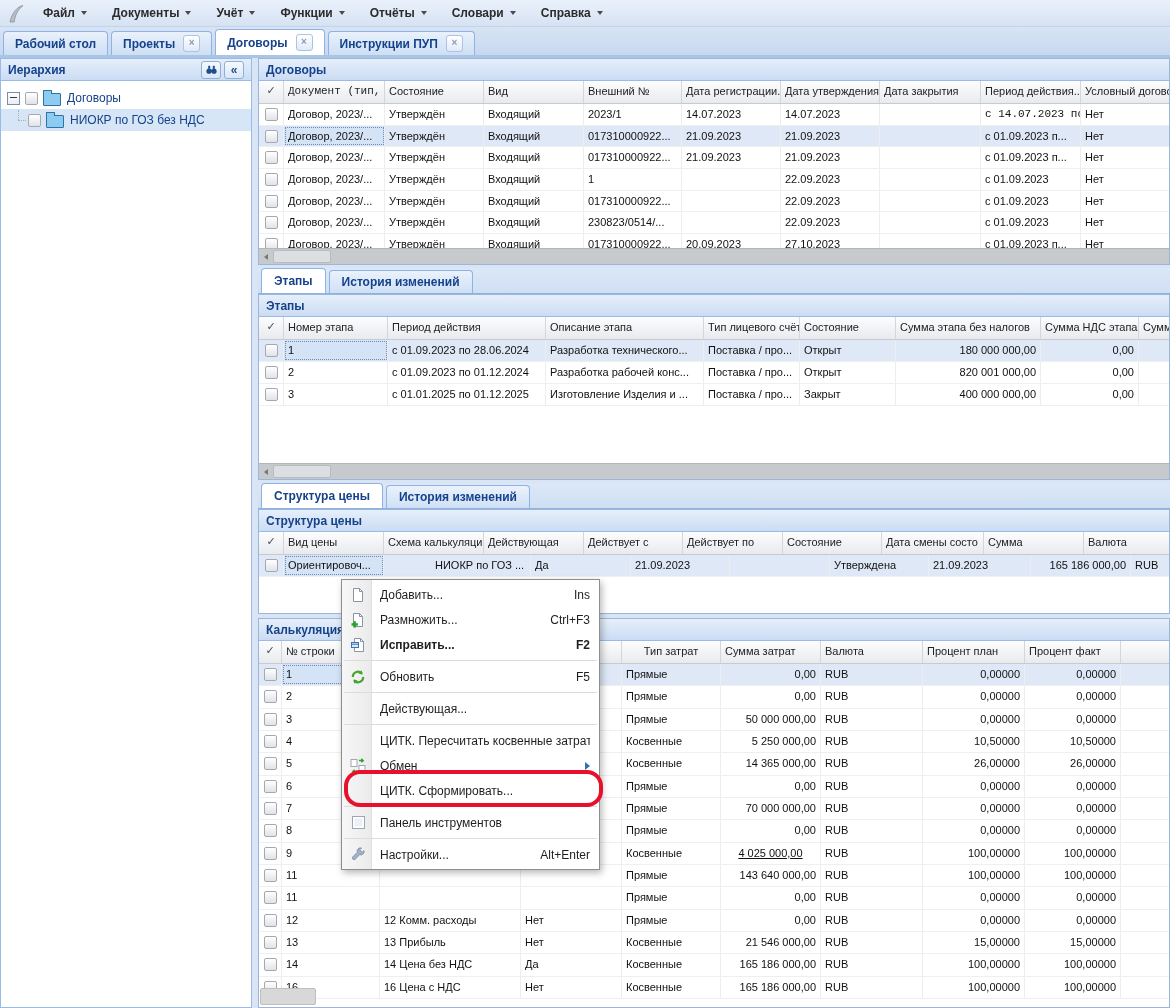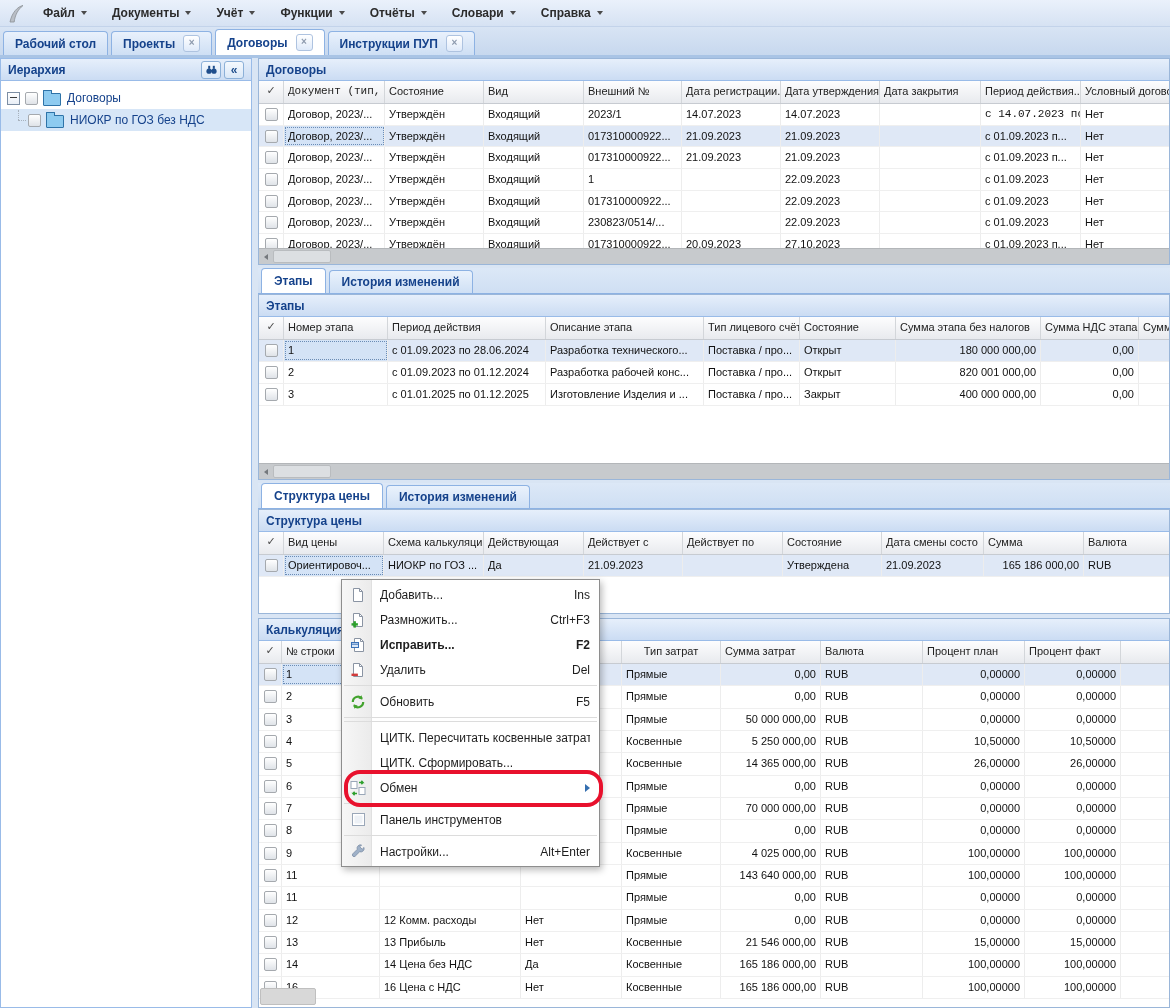--- a/index.html
+++ b/index.html
@@ -415,21 +415,21 @@
             <div class="grid-hcell" style="width: 102px;">Дата смены состо</div>
             <div class="grid-hcell" style="width: 100px;">Сумма</div>
             <div class="grid-hcell" style="width: 87px;">Валюта</div>
           </div>
           <div class="grid-body">
             <div class="grid-row sel" style="height: 21px;">
               <div class="grid-cell ccol" style="width: 25px;">
                 <span class="cb"></span>
               </div>
               <div class="grid-cell focus" style="width: 100px;">Ориентировоч...</div>
-              <div class="grid-cell" style="width: 100px;">НИОКР по ГОЗ ...</div>
+              <div class="grid-cell" style="width: 100px; margin-left: 47px;">НИОКР по ГОЗ ...</div>
               <div class="grid-cell" style="width: 100px;">Да</div>
               <div class="grid-cell" style="width: 99px;">21.09.2023</div>
               <div class="grid-cell" style="width: 100px;"></div>
               <div class="grid-cell" style="width: 99px;">Утверждена</div>
               <div class="grid-cell" style="width: 102px;">21.09.2023</div>
               <div class="grid-cell" style="width: 100px; text-align: right;">165 186 000,00</div>
               <div class="grid-cell" style="width: 87px;">RUB</div>
             </div>
           </div>
         </div>
@@ -566,21 +566,21 @@
               <div class="grid-cell" style="width: 50px;"></div>
             </div>
             <div class="grid-row" style="height: 21.33px;">
               <div class="grid-cell ccol" style="width: 23px;">
                 <span class="cb"></span>
               </div>
               <div class="grid-cell" style="width: 98px;">9</div>
               <div class="grid-cell" style="width: 141px;"></div>
               <div class="grid-cell" style="width: 101px;"></div>
               <div class="grid-cell" style="width: 99px;">Косвенные</div>
-              <div class="grid-cell" style="width: 100px; text-align: right;">4 025 000,00</div>
+              <div class="grid-cell" style="width: 100px; text-align: center; text-decoration: underline;">4 025 000,00</div>
               <div class="grid-cell" style="width: 102px;">RUB</div>
               <div class="grid-cell" style="width: 102px; text-align: right;">100,00000</div>
               <div class="grid-cell" style="width: 96px; text-align: right;">100,00000</div>
               <div class="grid-cell" style="width: 50px;"></div>
             </div>
             <div class="grid-row" style="height: 21.33px;">
               <div class="grid-cell ccol" style="width: 23px;">
                 <span class="cb"></span>
               </div>
               <div class="grid-cell" style="width: 98px;">11</div>
@@ -698,66 +698,59 @@
           <svg width="15" height="16" viewBox="0 0 15 16">
             <path d="M3.5 1.5h6l3 3v10h-9z" fill="#fff" stroke="#8a94a3"></path>
             <path d="M9.5 1.5v3h3" fill="none" stroke="#8a94a3"></path>
             <rect x="0.5" y="5.5" width="7" height="5" fill="#dce9f8" stroke="#3b72b8"></rect>
             <path d="M0.5 7.2h7" stroke="#3b72b8"></path>
           </svg>
         </span>
         <span class="menu-label">Исправить...</span>
         <span class="menu-shortcut">F2</span>
       </div>
-      <div class="menu-item">
-        <span class="menu-icon">
-          <svg width="14" height="16" viewBox="0 0 14 16">
-            <path d="M2.5 1.5h6l3 3v10h-9z" fill="#fff" stroke="#8a94a3"></path>
-            <path d="M8.5 1.5v3h3" fill="none" stroke="#8a94a3"></path>
-            <rect x="0.5" y="11.6" width="6.4" height="2.4" fill="#d23b3b"></rect>
-          </svg>
-        </span>
-        <span class="menu-label">Удалить</span>
-        <span class="menu-shortcut">Del</span>
-      </div>
       <div class="menu-sep"></div>
       <div class="menu-item">
         <span class="menu-icon">
           <svg width="16" height="16" viewBox="0 0 16 16">
             <path d="M13.2 8a5.2 5.2 0 0 1-9.3 3.2" fill="none" stroke="#43a32e" stroke-width="2.2"></path>
             <path d="M2.8 8a5.2 5.2 0 0 1 9.3-3.2" fill="none" stroke="#43a32e" stroke-width="2.2"></path>
             <path d="M11.6 1.2 12.4 5.4 8.4 4.6z" fill="#43a32e"></path>
             <path d="M4.4 14.8 3.6 10.6 7.6 11.4z" fill="#43a32e"></path>
           </svg>
         </span>
         <span class="menu-label">Обновить</span>
         <span class="menu-shortcut">F5</span>
       </div>
       <div class="menu-sep"></div>
+      <div class="menu-item">
+        <span class="menu-icon"></span>
+        <span class="menu-label">Действующая...</span>
+      </div>
       <div class="menu-sep"></div>
       <div class="menu-item">
         <span class="menu-icon"></span>
         <span class="menu-label">ЦИТК. Пересчитать косвенные затраты...</span>
-      </div>
-      <div class="menu-item">
-        <span class="menu-icon"></span>
-        <span class="menu-label">ЦИТК. Сформировать...</span>
       </div>
       <div class="menu-item">
         <span class="menu-icon">
           <svg width="16" height="16" viewBox="0 0 16 16">
             <rect x="1" y="1.5" width="6" height="7" fill="#fff" stroke="#9aa7b8"></rect>
             <rect x="9" y="7.5" width="6" height="7" fill="#fff" stroke="#9aa7b8"></rect>
             <path d="M9 2.5h4l-1.6-1.8M13 2.5l-1.6 1.8" stroke="#2ca02c" stroke-width="1.4" fill="none"></path>
             <path d="M7 13.5H3l1.6 1.8M3 13.5l1.6-1.8" stroke="#2ca02c" stroke-width="1.4" fill="none"></path>
           </svg>
         </span>
         <span class="menu-label">Обмен</span>
         <span class="menu-sub"></span>
       </div>
+      <div class="menu-item">
+        <span class="menu-icon"></span>
+        <span class="menu-label">ЦИТК. Сформировать...</span>
+      </div>
       <div class="menu-sep"></div>
       <div class="menu-item">
         <span class="menu-icon">
           <svg width="13" height="13" viewBox="0 0 13 13">
             <rect x="0.5" y="0.5" width="12" height="12" fill="#fff" stroke="#9aa7b8"></rect>
             <rect x="2.5" y="2.5" width="8" height="8" fill="#edf1f6"></rect>
           </svg>
         </span>
         <span class="menu-label">Панель инструментов</span>
       </div>

